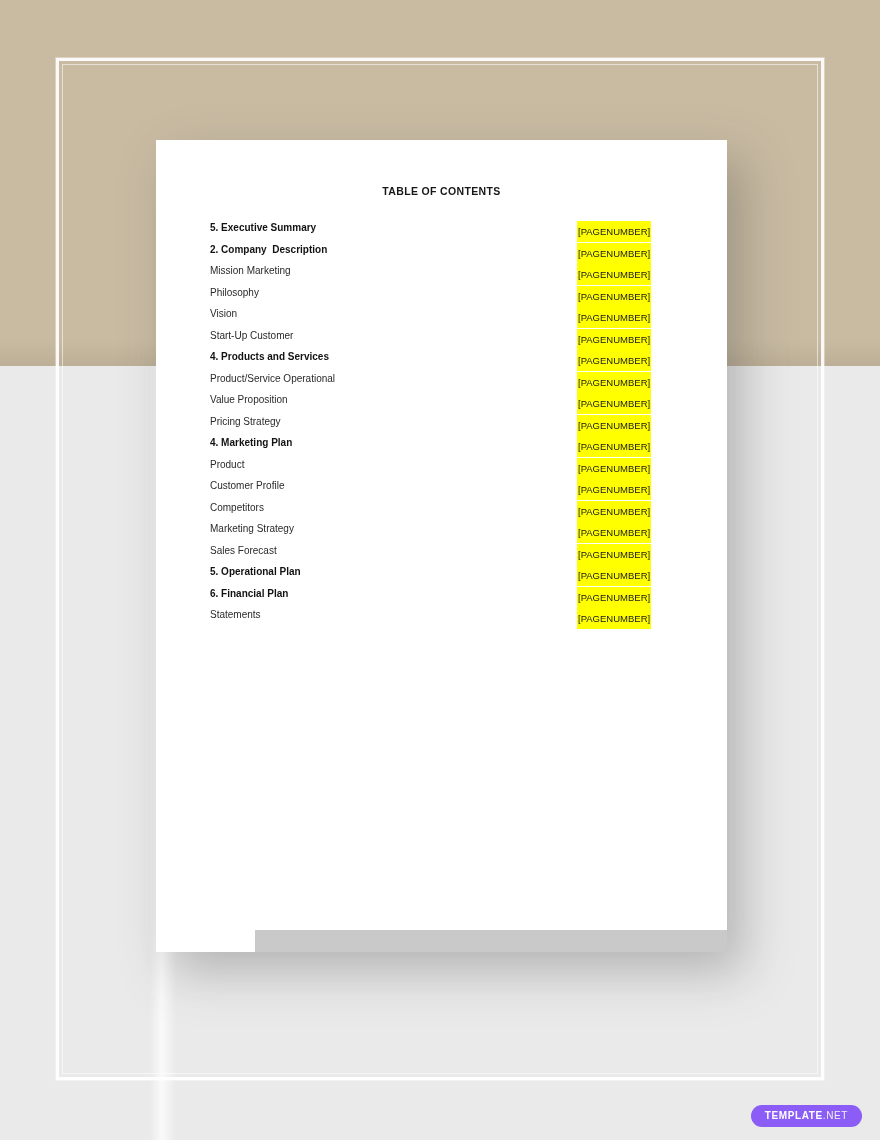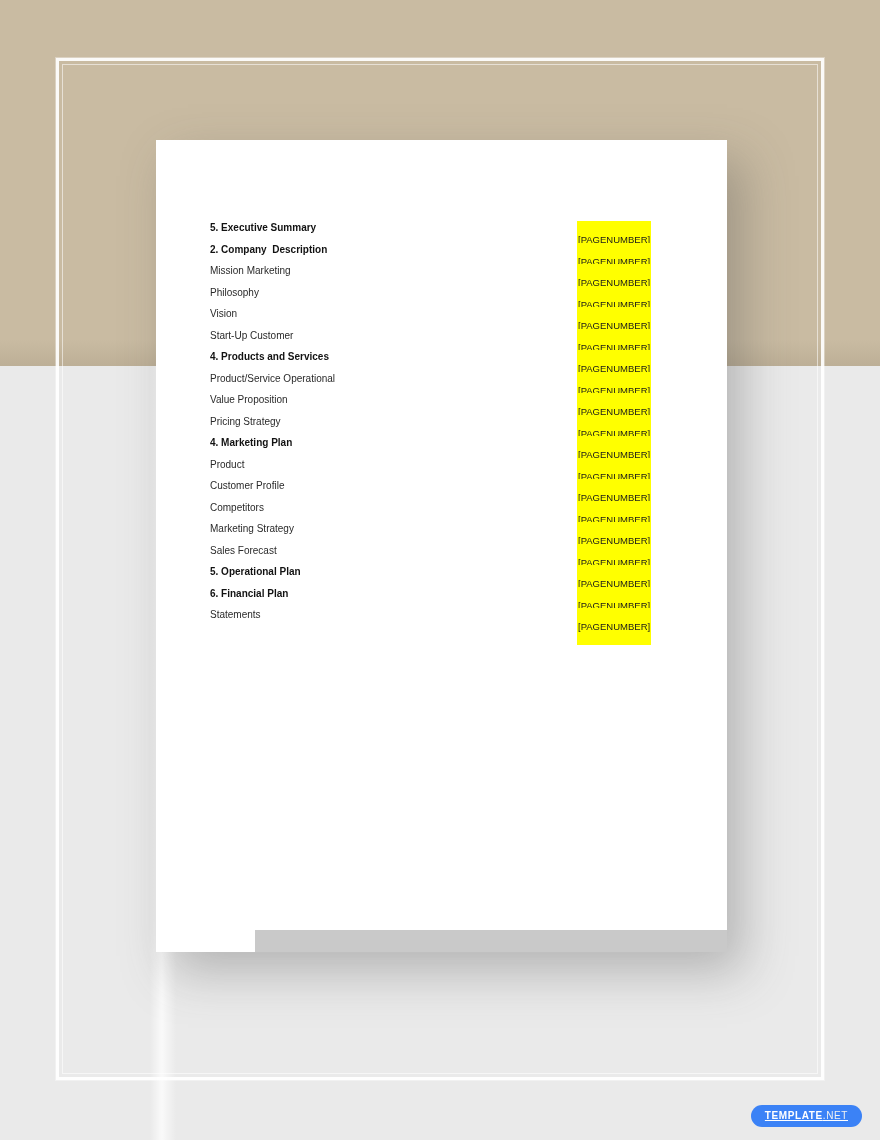--- a/index.html
+++ b/index.html
@@ -118,58 +118,58 @@
   .toc-label.bold { font-weight: bold; color: #121212; }
 
   .toc-page {
     position: absolute;
     left: 367px;
     top: 0;
     font-size: 9.5px;
     line-height: 13px;
     color: #1a1a1a;
     background: #ffff00;
-    padding: 12px 1px;
+    padding: 4px 1px;
     white-space: pre;
   }
 
   
   #watermark {
     position: absolute;
     right: 18px;
     bottom: 13px;
-    background: #3b82f6;
+    background: #8b5cf6;
     color: #ffffff;
     border-radius: 11px;
     padding: 5px 14px 6px 14px;
     font-size: 10px;
     letter-spacing: 0.6px;
     line-height: 11px;
     white-space: pre;
-    text-decoration: underline;
   }
   #watermark .wm-strong { font-weight: bold; }
   #watermark .wm-light { font-weight: normal; color: #f2f2f2; }
 </style>
 </head>
 <body>
 
 <div id="backdrop">
   <div id="backdrop-tan"></div>
   <div id="backdrop-tan-shadow"></div>
   <div id="backdrop-seam"></div>
 </div>
 
 <div id="frame-outer"></div>
 <div id="frame-inner"></div>
 
 <div id="page-shadow"></div>
 
 <div id="page">
 
+  <div id="doc-title">TABLE OF CONTENTS</div>
 
   <div id="toc">
       <div class="toc-row">
         <span class="toc-label bold">5. Executive Summary</span>
         <span class="toc-page">[PAGENUMBER]</span>
       </div>
       <div class="toc-row">
         <span class="toc-label bold">2. Company  Description</span>
         <span class="toc-page">[PAGENUMBER]</span>
       </div>

